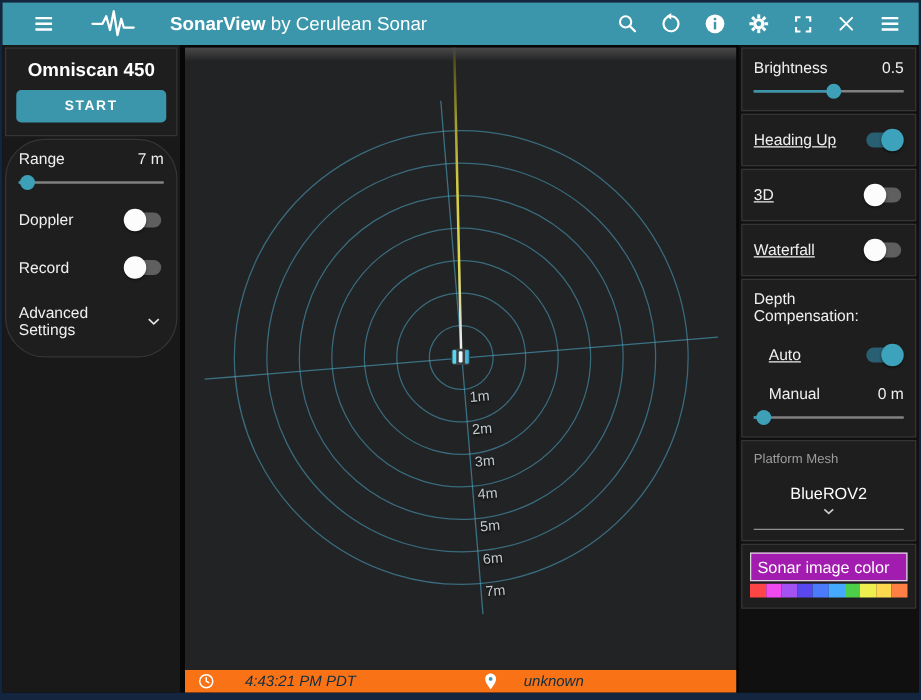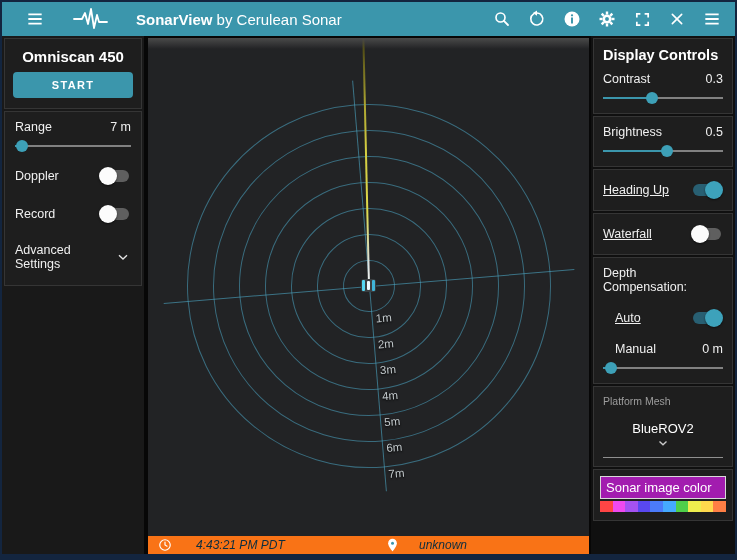--- a/index.html
+++ b/index.html
@@ -34,21 +34,21 @@
   .label, .kv { color:#f0f0f0; font-size:12.5px; }
   .kv { display:flex; justify-content:space-between; align-items:center; }
 
   
   .device-title { color:#fff; font-weight:bold; font-size:15px; text-align:center; margin:9px 4px 7px; }
   .start-btn {
     display:block; width:calc(100% - 16px); margin:0 auto 10px; height:26px;
     background:#3b96ac; border:none; border-radius:4px;
     color:#fff; font-family:inherit; font-weight:bold; font-size:11px; letter-spacing:1.3px; cursor:pointer;
   }
-  .box.controls { padding:8px 10px 14px; }
+  .box.controls { padding:8px 10px 14px;border-radius:32px; }
   .toggle-row { display:flex; justify-content:space-between; align-items:center; }
 
   
   .slider { position:relative; height:14px; cursor:pointer; }
   .slider .track { position:absolute; left:0; top:6px; width:100%; height:2px; background:#818181; }
   .slider .fill  { position:absolute; left:0; top:6px; height:2px; background:#3b96ac; }
   .slider .thumb { position:absolute; top:1px; width:12px; height:12px; margin-left:-6px; border-radius:50%; background:#3da0b7; }
 
   
   .switch { position:relative; width:32px; height:18px; flex:none; cursor:pointer; }
@@ -256,32 +256,20 @@
         <svg width="15" height="16" viewBox="0 0 24 24">
             <path d="M12 2 C8.1 2 5 5.1 5 9 c0 5.2 7 13 7 13 s7-7.8 7-13 c0-3.9-3.1-7-7-7 z" fill="#fff"></path>
             <circle cx="12" cy="9" r="2.4" fill="#3b96ac"></circle>
           </svg>
       </span>
       <span class="t-loc">unknown</span>
     </footer>
   </main>
 
   <aside class="right-panel">
-    <section class="sec">
-      <div class="dc-title">Display Controls</div>
-      <div class="kv">
-        <span>Contrast</span>
-        <span>0.3</span>
-      </div>
-      <div class="slider">
-        <span class="track"></span>
-        <span class="fill" style="width: 41%;"></span>
-        <span class="thumb" style="left: 41%;"></span>
-      </div>
-    </section>
 
     <section class="sec">
       <div class="kv">
         <span>Brightness</span>
         <span>0.5</span>
       </div>
       <div class="slider">
         <span class="track"></span>
         <span class="fill" style="width: 53%;"></span>
         <span class="thumb" style="left: 53%;"></span>
@@ -291,20 +279,29 @@
     <section class="sec">
       <div class="row-toggle label">
         <span>Heading Up</span>
         <span class="switch on">
             <span class="track"></span>
             <span class="knob"></span>
           </span>
       </div>
     </section>
 
+    <section class="sec">
+      <div class="row-toggle label">
+        <span>3D</span>
+        <span class="switch">
+            <span class="track"></span>
+            <span class="knob"></span>
+          </span>
+      </div>
+    </section>
 
     <section class="sec">
       <div class="row-toggle label">
         <span>Waterfall</span>
         <span class="switch">
             <span class="track"></span>
             <span class="knob"></span>
           </span>
       </div>
     </section>

